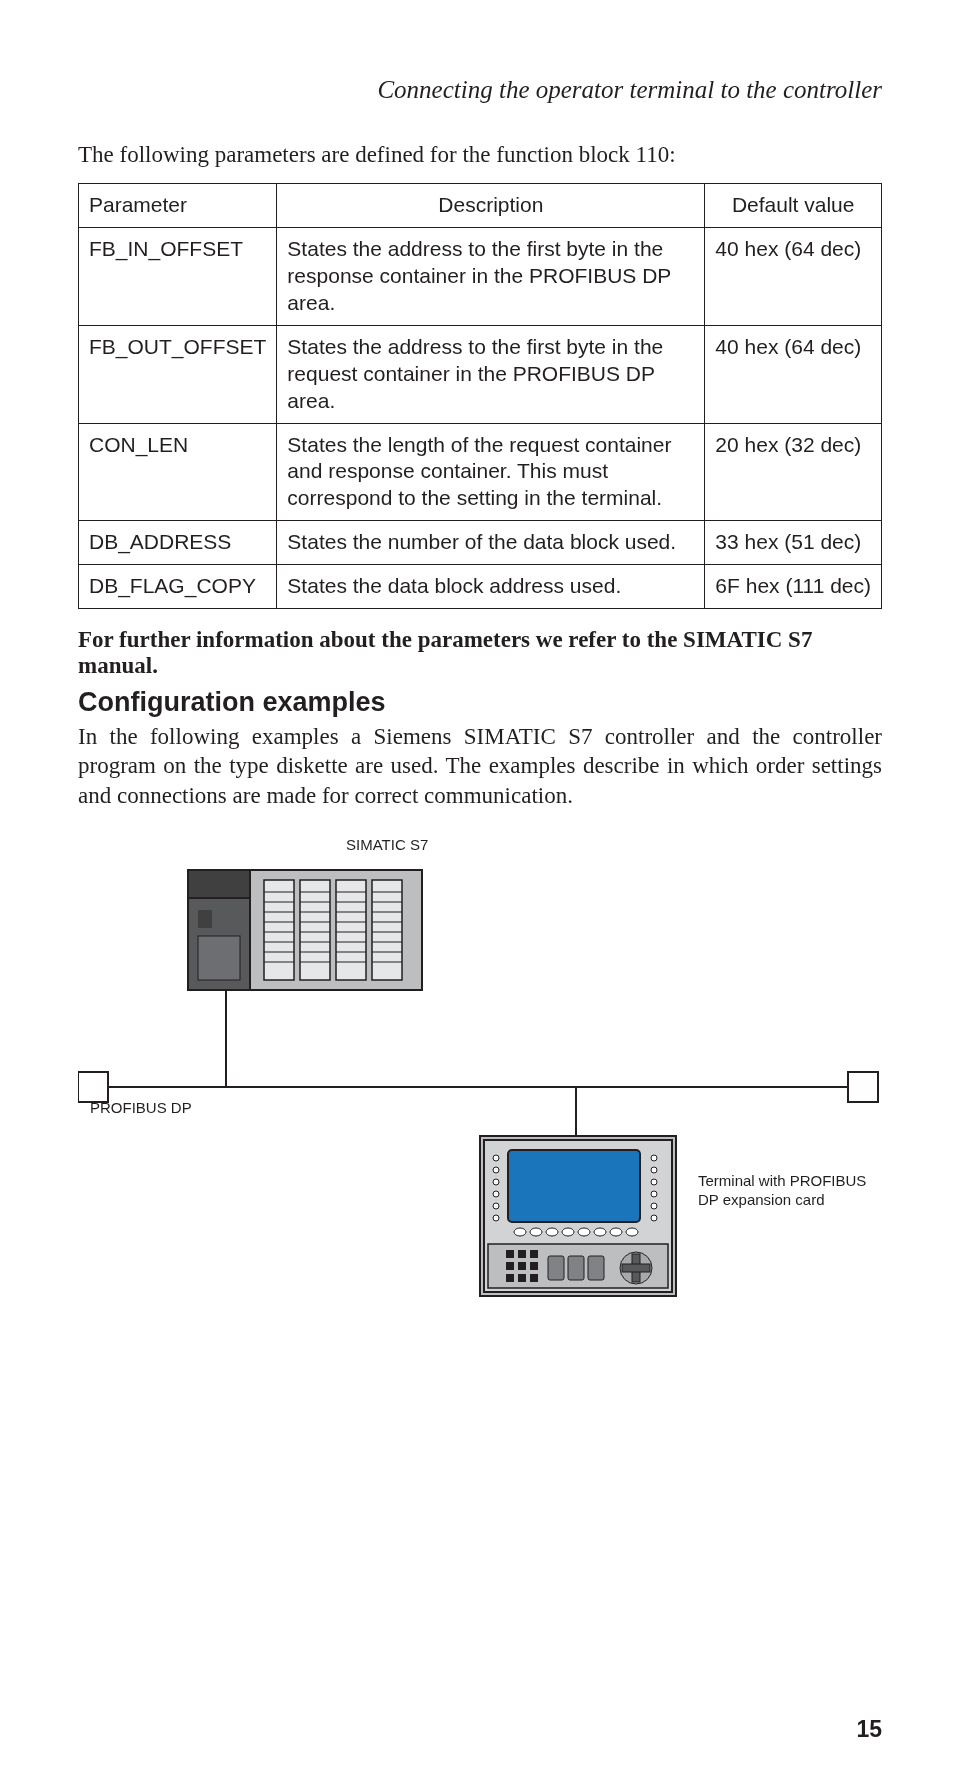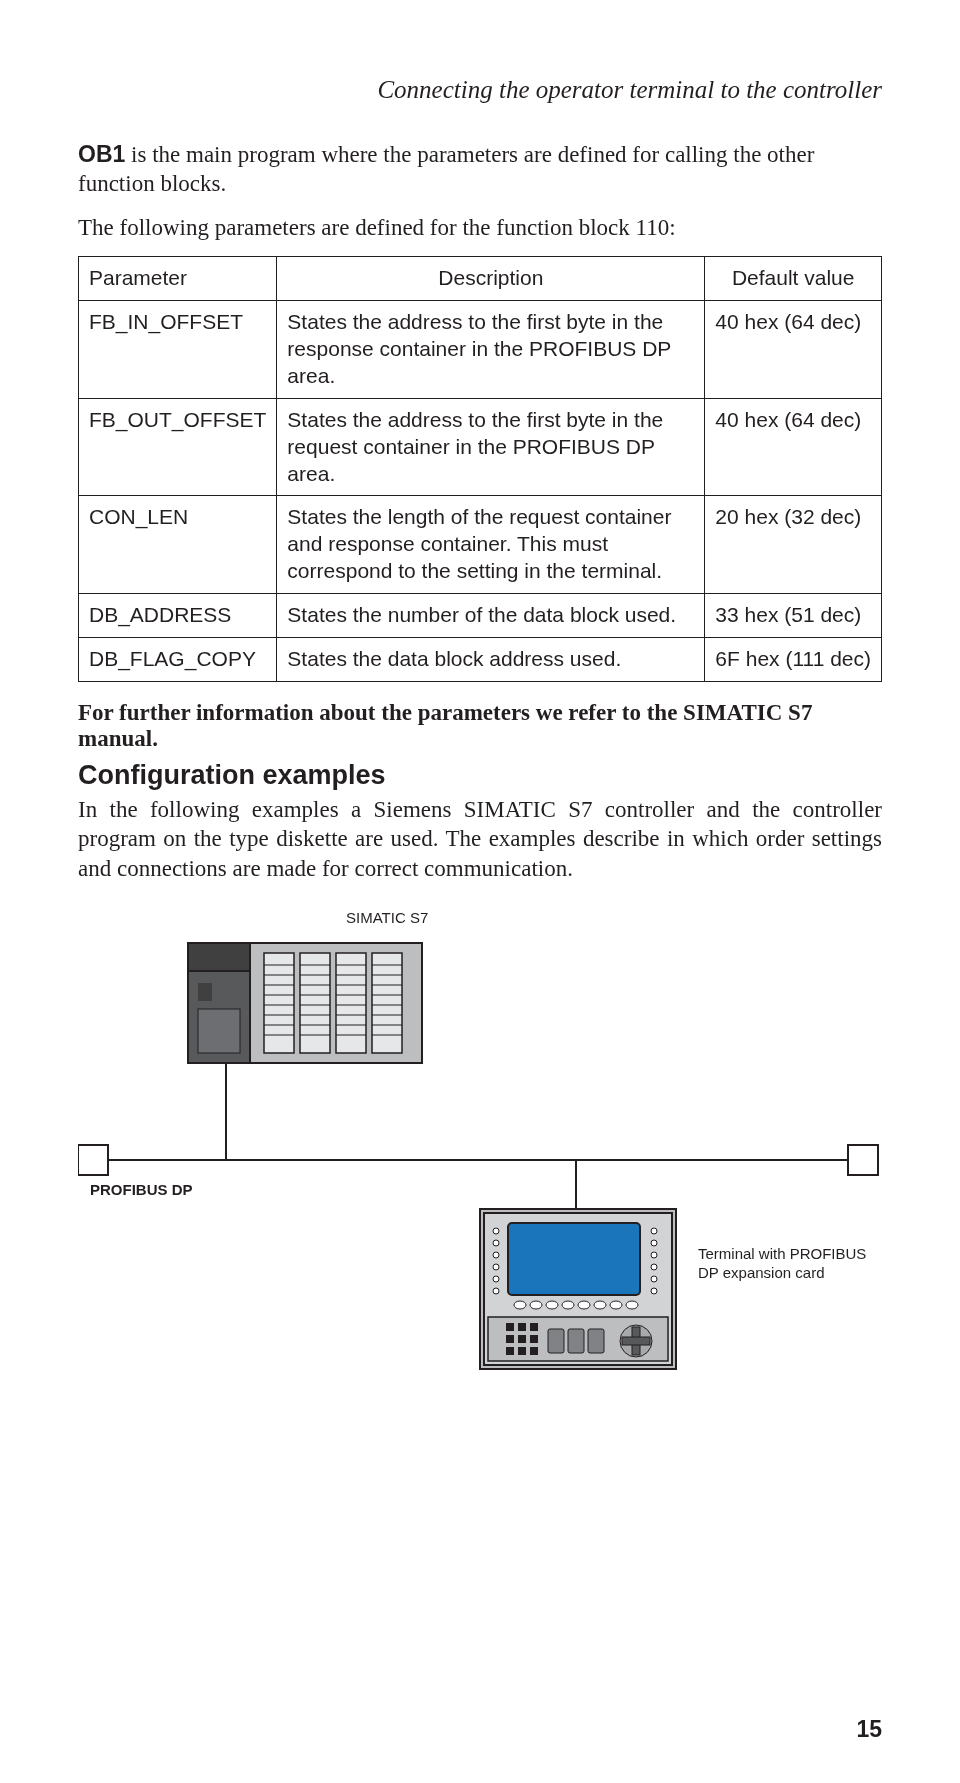--- a/index.html
+++ b/index.html
@@ -26,23 +26,20 @@
   .lbl{position:absolute;font-family:"Trebuchet MS",Arial,sans-serif;font-size:15px;line-height:1.25;}
   .page-num{position:absolute;right:78px;bottom:40px;
             font-family:"Trebuchet MS",Arial,sans-serif;font-size:23px;font-weight:700;}
 </style>
 </head>
 <body>
 
 <div class="page">
   <div class="running-head">Connecting the operator terminal to the controller</div>
 
-  <p class="intro">
-    <span class="bold">OB1</span><span> is the main program where the parameters are defined for calling the other function blocks.</span>
-  </p>
   <p class="intro">The following parameters are defined for the function block 110:</p>
 
   <table class="params">
     <thead>
       <tr>
         <th>Parameter</th>
         <th>Description</th>
         <th>Default value</th>
       </tr>
     </thead>
@@ -75,21 +72,21 @@
     </tbody>
   </table>
 
   <p class="after-table">For further information about the parameters we refer to the SIMATIC S7 manual.</p>
 
   <h2>Configuration examples</h2>
   <p class="examples-intro">In the following examples a Siemens SIMATIC S7 controller and the controller program on the type diskette are used. The examples describe in which order settings and connections are made for correct communication.</p>
 
   <div class="diagram">
     <span class="lbl" style="left:268px;top:0;">SIMATIC S7</span>
-    <span class="lbl" style="left:12px;top:272px;font-weight:bold;">PROFIBUS DP</span>
+    <span class="lbl" style="left:12px;top:263px;">PROFIBUS DP</span>
     <span class="lbl" style="left:620px;top:336px;max-width:170px;">Terminal with PROFIBUS DP expansion card</span>
 
     <svg width="804" height="470" viewBox="0 0 804 470">
 
       <rect x="0" y="236" width="30" height="30" fill="#fff" stroke="#231f20" stroke-width="2"></rect>
       <rect x="770" y="236" width="30" height="30" fill="#fff" stroke="#231f20" stroke-width="2"></rect>
 
       <line x1="30" y1="251" x2="770" y2="251" stroke="#231f20" stroke-width="2"></line>
 
       <line x1="148" y1="154" x2="148" y2="251" stroke="#231f20" stroke-width="2"></line>

